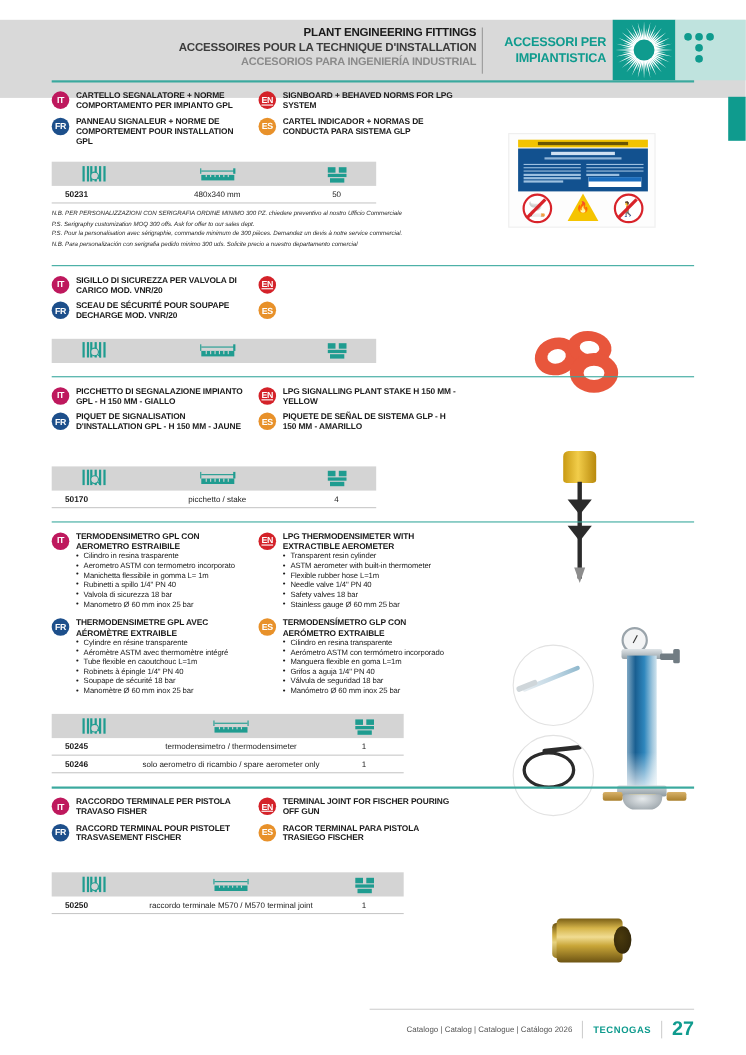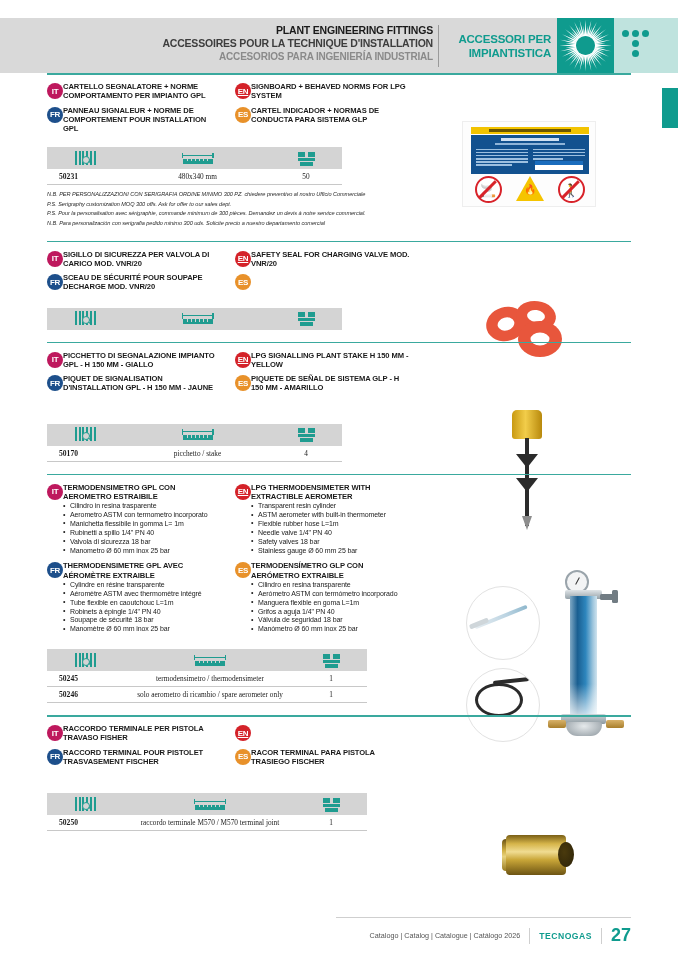--- a/index.html
+++ b/index.html
@@ -6,21 +6,21 @@
   body {
     width: 678px; height: 959px;
     background: #ffffff;
     font-family: "Liberation Sans", sans-serif;
     position: relative;
     overflow: hidden;
   }
 
   
   .header {
-    position: absolute; top: 18px; left: 0; width: 678px; height: 55px;
+    position: absolute; top: 18px; left: 0; width: 678px; height: 71px;
     background: #d9d9d9;
   }
   .header-titles {
     position: absolute; right: 245px; top: 6px;
     text-align: right;
   }
   .ht-line { font-weight: bold; letter-spacing: -0.2px; line-height: 1.28; white-space: nowrap; }
   .ht-1 { font-size: 10.5px; color: #1a1a1a; }
   .ht-2 { font-size: 10.5px; color: #3d3d3d; }
   .ht-3 { font-size: 10px; color: #8a8a8a; }
@@ -68,21 +68,21 @@
   .badge {
     flex: 0 0 auto; width: 16px; height: 16px; border-radius: 50%;
     color: #fff; font-size: 8px; font-weight: bold;
     display: flex; align-items: center; justify-content: center;
     margin-top: 1px; letter-spacing: -0.3px;
   }
   .badge.it { background: #be185d; }
   .badge.en { background: #d42229; text-decoration: underline; }
   .badge.fr { background: #1d4f8b; }
   .badge.es { background: #e8912a; }
-  .lang-text { width: 160px; }
+  .lang-text { margin-left: 6px; width: 160px; }
   .lang-title {
     font-size: 7.6px; font-weight: bold; color: #1a1a1a;
     line-height: 1.22; letter-spacing: -0.1px; text-transform: uppercase;
   }
   .feat { list-style: none; margin-top: 1px; }
   .feat li {
     font-size: 7px; color: #1a1a1a; line-height: 1.27;
     padding-left: 7px; position: relative; letter-spacing: -0.1px;
   }
   .feat li:before {
@@ -95,21 +95,20 @@
   .thead {
     display: flex; height: 22px; background: #d4d4d4; align-items: center;
   }
   .th { display: flex; align-items: center; justify-content: center; height: 22px; }
   .th.c1 { width: 78px; }
   .th.c2 { flex: 1; }
   .th.c3 { width: 72px; }
   .trow {
     display: flex; height: 16px; align-items: center;
     border-bottom: 0.8px solid #c8c8c8;
-    font-family: Liberation Serif, serif;
   }
   .trow:first-of-type { border-top: 0; }
   .td { font-size: 7.3px; color: #1a1a1a; text-align: center; }
   .td.c1 { width: 78px; font-weight: bold; font-size: 7.6px; text-align: left; padding-left: 12px; }
   .td.c2 { flex: 1; }
   .td.c3 { width: 72px; }
 
   
   .ico-barcode { position: relative; width: 22px; height: 15px; }
   .ico-barcode span {
@@ -551,23 +550,20 @@
     <div class="langs">
       <div class="lang-row">
         <div class="lang-item">
           <div class="badge it">IT</div>
           <div class="lang-text">
               <div class="lang-title">SIGILLO DI SICUREZZA PER VALVOLA DI CARICO MOD. VNR/20</div>
             </div>
         </div>
         <div class="lang-item">
           <div class="badge en">EN</div>
-          <div class="lang-text">
-              <div class="lang-title">SAFETY SEAL FOR CHARGING VALVE MOD. VNR/20</div>
-            </div>
         </div>
       </div>
       <div class="lang-row" style="margin-top:5px;">
         <div class="lang-item">
           <div class="badge fr">FR</div>
           <div class="lang-text">
               <div class="lang-title">SCEAU DE SÉCURITÉ POUR SOUPAPE DECHARGE MOD. VNR/20</div>
             </div>
         </div>
         <div class="lang-item">
@@ -864,20 +860,23 @@
     <div class="langs">
       <div class="lang-row">
         <div class="lang-item">
           <div class="badge it">IT</div>
           <div class="lang-text">
               <div class="lang-title">RACCORDO TERMINALE PER PISTOLA TRAVASO FISHER</div>
             </div>
         </div>
         <div class="lang-item">
           <div class="badge en">EN</div>
+          <div class="lang-text">
+              <div class="lang-title">TERMINAL JOINT FOR FISCHER POURING OFF GUN</div>
+            </div>
         </div>
       </div>
       <div class="lang-row" style="margin-top:5px;">
         <div class="lang-item">
           <div class="badge fr">FR</div>
           <div class="lang-text">
               <div class="lang-title">RACCORD TERMINAL POUR PISTOLET TRASVASEMENT FISCHER</div>
             </div>
         </div>
         <div class="lang-item">

